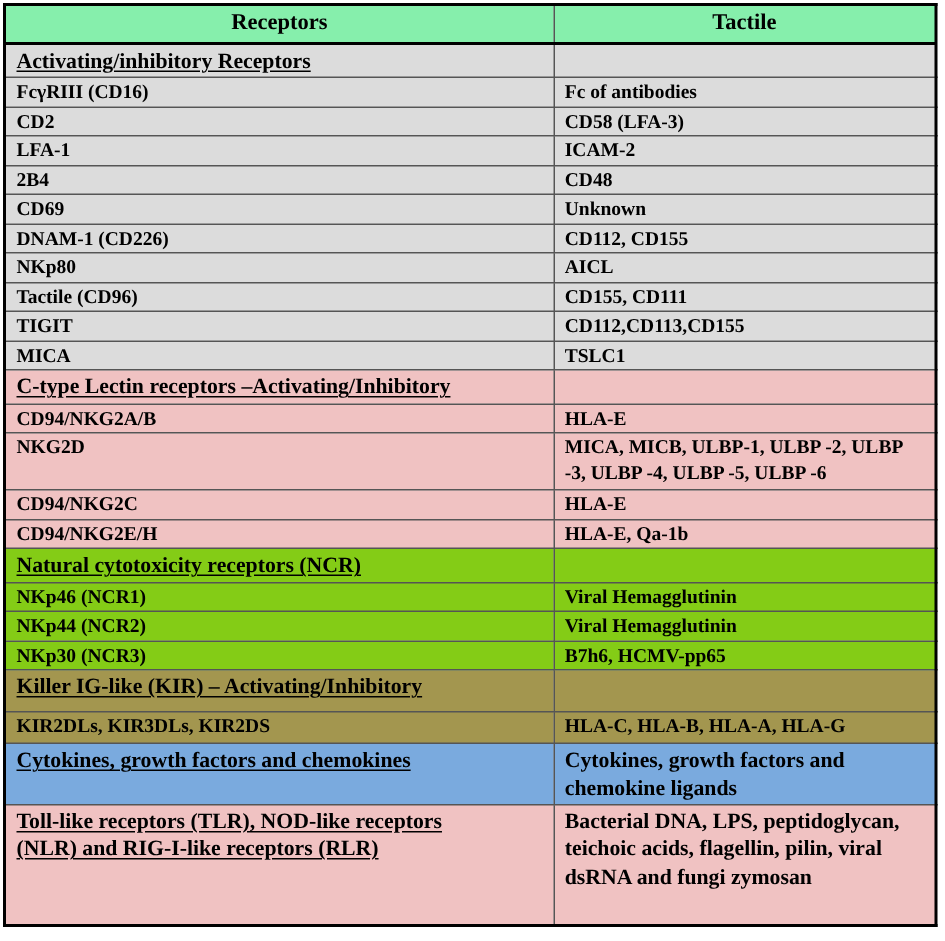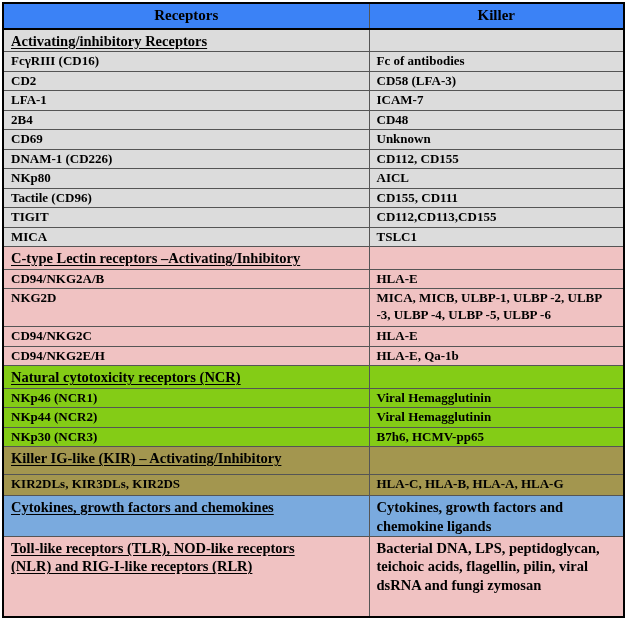--- a/index.html
+++ b/index.html
@@ -36,21 +36,21 @@
     font-weight: bold;
     color: #000000;
     vertical-align: top;
     line-height: 1.27;
     text-align: left;
     white-space: normal;
   }
 
   
   tr.header-row th {
-    background: #3b82f6;
+    background: #86efac;
     text-align: center;
     font-size: 15px;
     padding: 2px 4px 3px 4px;
     border-bottom: 2px solid #000000;
   }
 
   
   tr.bg-gray   > * { background: #DCDCDC; }
   tr.bg-pink   > * { background: #F0C2C2; }
   tr.bg-khaki  > * { background: #84cc16; }
@@ -84,40 +84,40 @@
 
 <div id="table-wrap">
   <table class="recept-table">
     <colgroup>
       <col class="col-receptors">
       <col class="col-ligands">
     </colgroup>
     <thead>
       <tr class="header-row">
         <th>Receptors</th>
-        <th>Killer</th>
+        <th>Tactile</th>
       </tr>
     </thead>
     <tbody>
 
       <tr class="bg-gray section-row">
         <td class="label"><span class="u">Activating/inhibitory Receptors</span></td>
         <td></td>
       </tr>
       <tr class="bg-gray">
         <td>FcγRIII (CD16)</td>
         <td>Fc of antibodies</td>
       </tr>
       <tr class="bg-gray">
         <td>CD2</td>
         <td>CD58 (LFA-3)</td>
       </tr>
       <tr class="bg-gray">
         <td>LFA-1</td>
-        <td>ICAM-7</td>
+        <td>ICAM-2</td>
       </tr>
       <tr class="bg-gray">
         <td>2B4</td>
         <td>CD48</td>
       </tr>
       <tr class="bg-gray">
         <td>CD69</td>
         <td>Unknown</td>
       </tr>
       <tr class="bg-gray">

